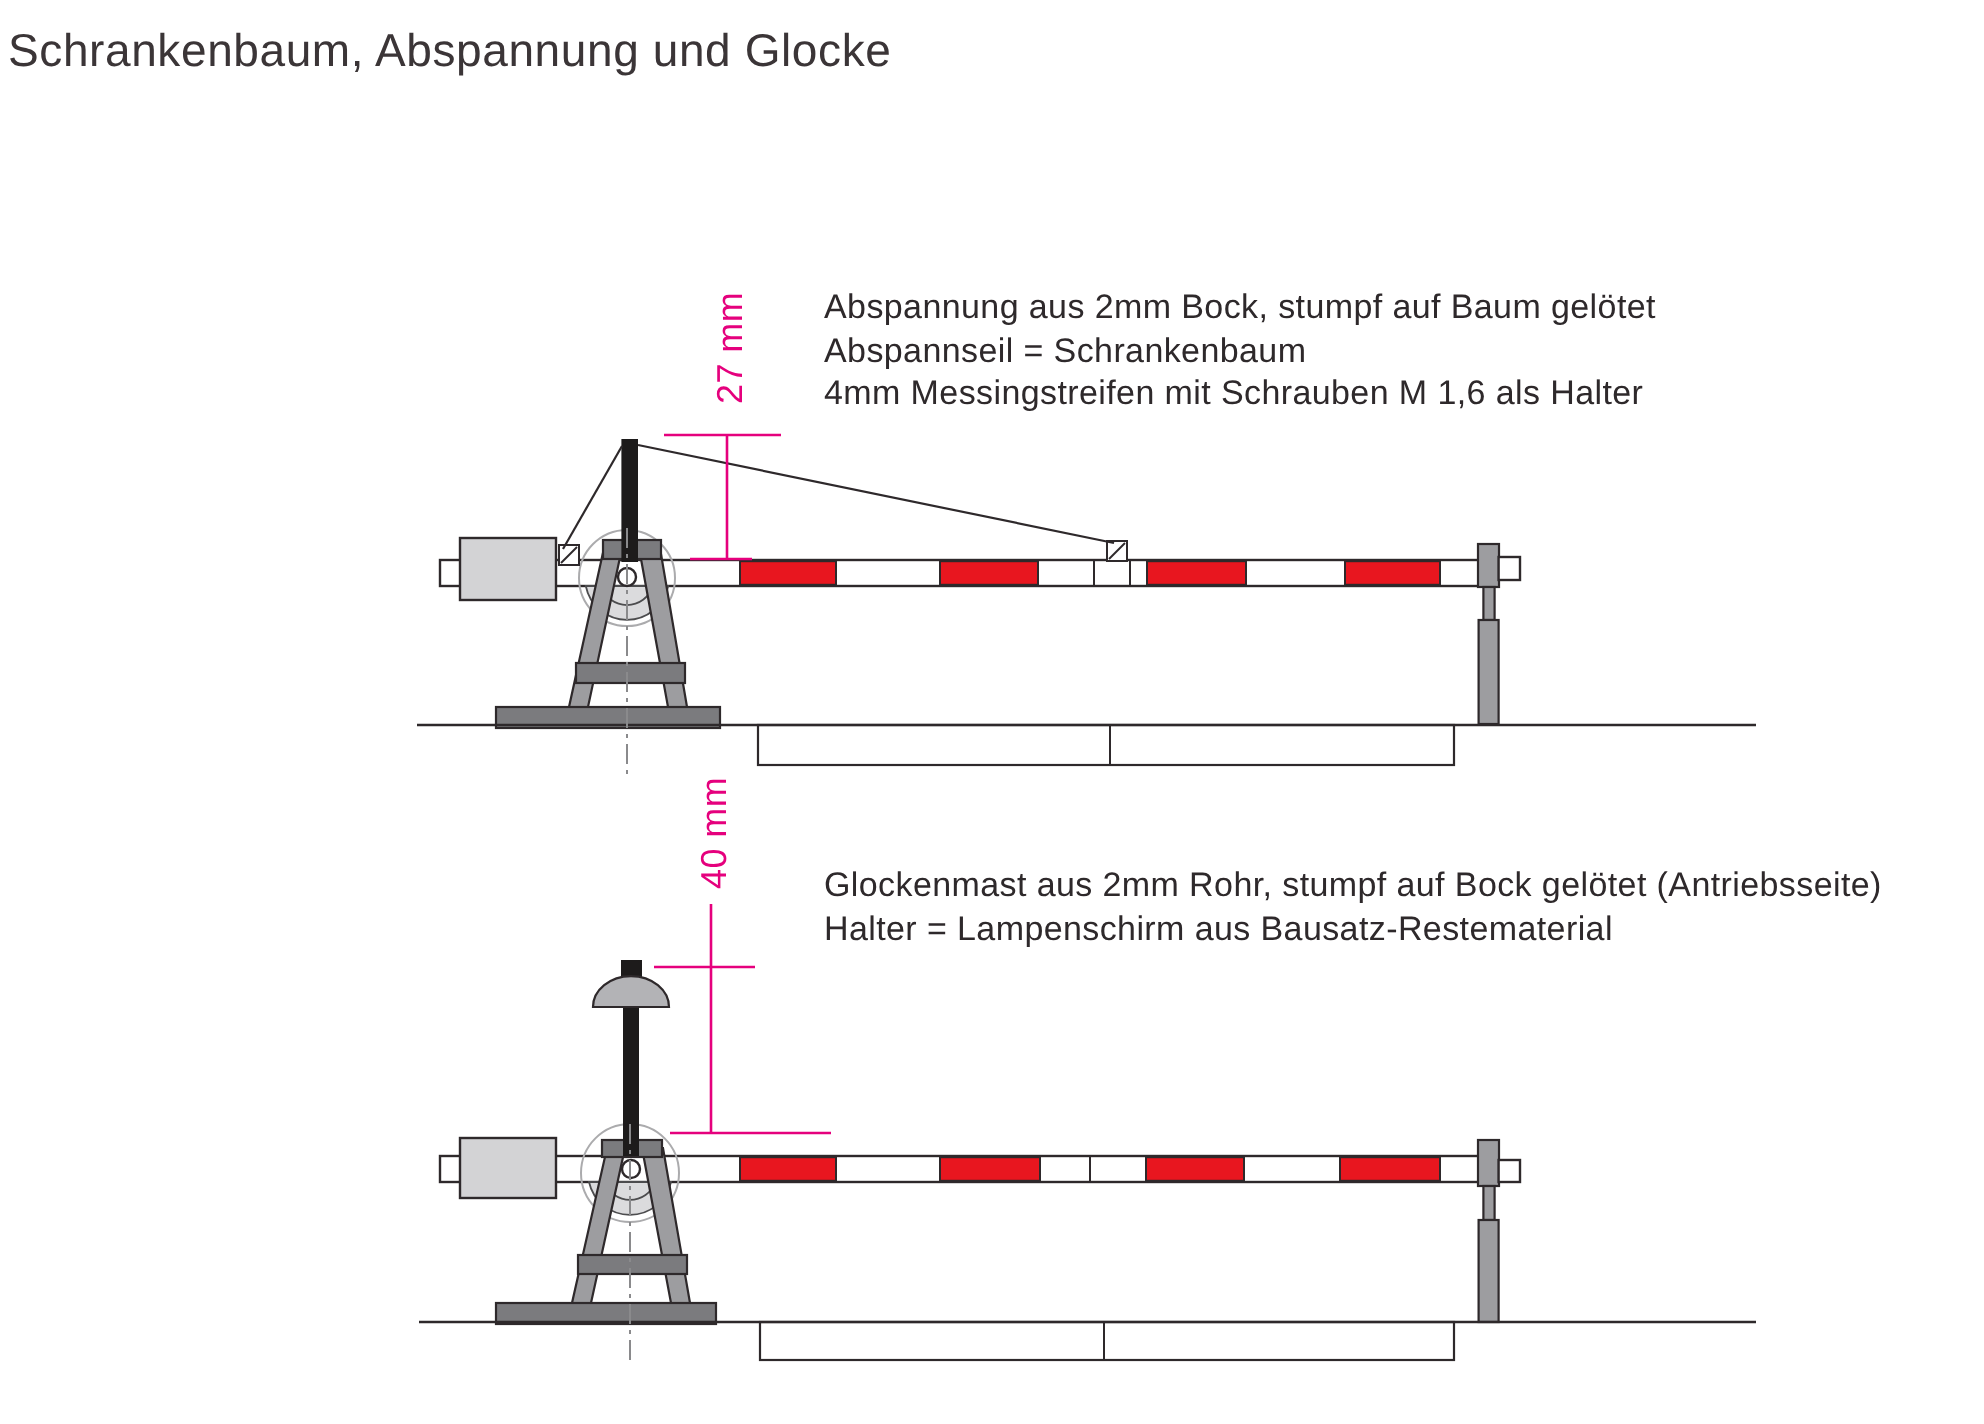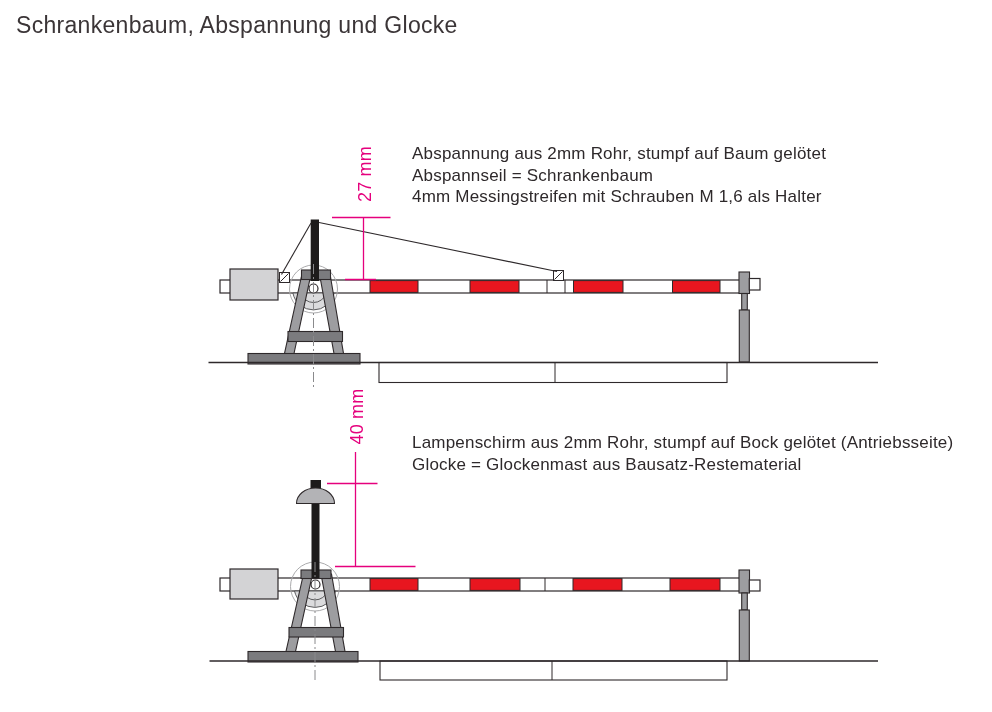--- a/index.html
+++ b/index.html
@@ -1,20 +1,20 @@
 <!DOCTYPE html>
 <html lang="de" style="--page_bg: #ffffff; --ink: #2e292b; --magenta: #e5007d; --red: #e8161f; --gray: #9d9da0; --grayDark: #7b7b7e; --grayLight: #d3d3d5; --grayBell: #b3b3b6; --grayDisc: #dbdbdd;"><head>
 <meta charset="utf-8">
 <style>
   html,body{margin:0;padding:0;background:#fff;}
   body{width:992px;height:712px;overflow:hidden;position:relative;
        font-family:"Liberation Sans",sans-serif;}
   #stage{position:absolute;left:0;top:0;width:992px;height:712px;background:var(--page_bg,#fff);}
   #art{position:absolute;left:0;top:0;}
-  .page-title{position:absolute;left:16px;top:12px;font-size:23px;letter-spacing:.3px;
+  .page-title{position:absolute;left:4px;top:12px;font-size:23px;letter-spacing:.3px;
       color:#3b3537;white-space:nowrap;}
   .note-block{position:absolute;left:412px;font-size:17px;line-height:21.6px;
       letter-spacing:.2px;color:#2e292b;white-space:nowrap;}
   .note-block.top{top:143px;}
   .note-block.bottom{top:432px;}
   .beam    {fill:#fff;stroke:var(--ink,#2e292b);stroke-width:1.2;}
   .red-seg {fill:var(--red,#e8161f);stroke:var(--ink,#2e292b);stroke-width:1;}
   .joint   {stroke:var(--ink,#2e292b);stroke-width:1;fill:none;}
   .g-mid   {fill:var(--gray,#9d9da0);stroke:var(--ink,#2e292b);stroke-width:1.1;}
   .g-dark  {fill:var(--grayDark,#7b7b7e);stroke:var(--ink,#2e292b);stroke-width:1.1;}
@@ -35,28 +35,28 @@
       font-family:"Liberation Sans",sans-serif;}
 </style>
 </head>
 <body>
 
 <div id="stage">
 
   <div class="page-title">Schrankenbaum, Abspannung und Glocke</div>
 
   <div class="note-block top">
-    <div>Abspannung aus 2mm Rohr, stumpf auf Baum gelötet</div>
+    <div>Abspannung aus 2mm Bock, stumpf auf Baum gelötet</div>
     <div>Abspannseil = Schrankenbaum</div>
     <div>4mm Messingstreifen mit Schrauben M 1,6 als Halter</div>
   </div>
 
   <div class="note-block bottom">
-    <div>Lampenschirm aus 2mm Rohr, stumpf auf Bock gelötet (Antriebsseite)</div>
-    <div>Glocke = Glockenmast aus Bausatz-Restematerial</div>
+    <div>Glockenmast aus 2mm Rohr, stumpf auf Bock gelötet (Antriebsseite)</div>
+    <div>Halter = Lampenschirm aus Bausatz-Restematerial</div>
   </div>
 
   <svg id="art" width="992" height="712" viewBox="0 0 992 712">
 
     <g>
 
       <g>
         <rect class="beam" x="220" y="280" width="520" height="13"></rect>
         <rect class="red-seg" x="370" y="280.6" width="48" height="11.8"></rect>
         <rect class="red-seg" x="470" y="280.6" width="49" height="11.8"></rect>

